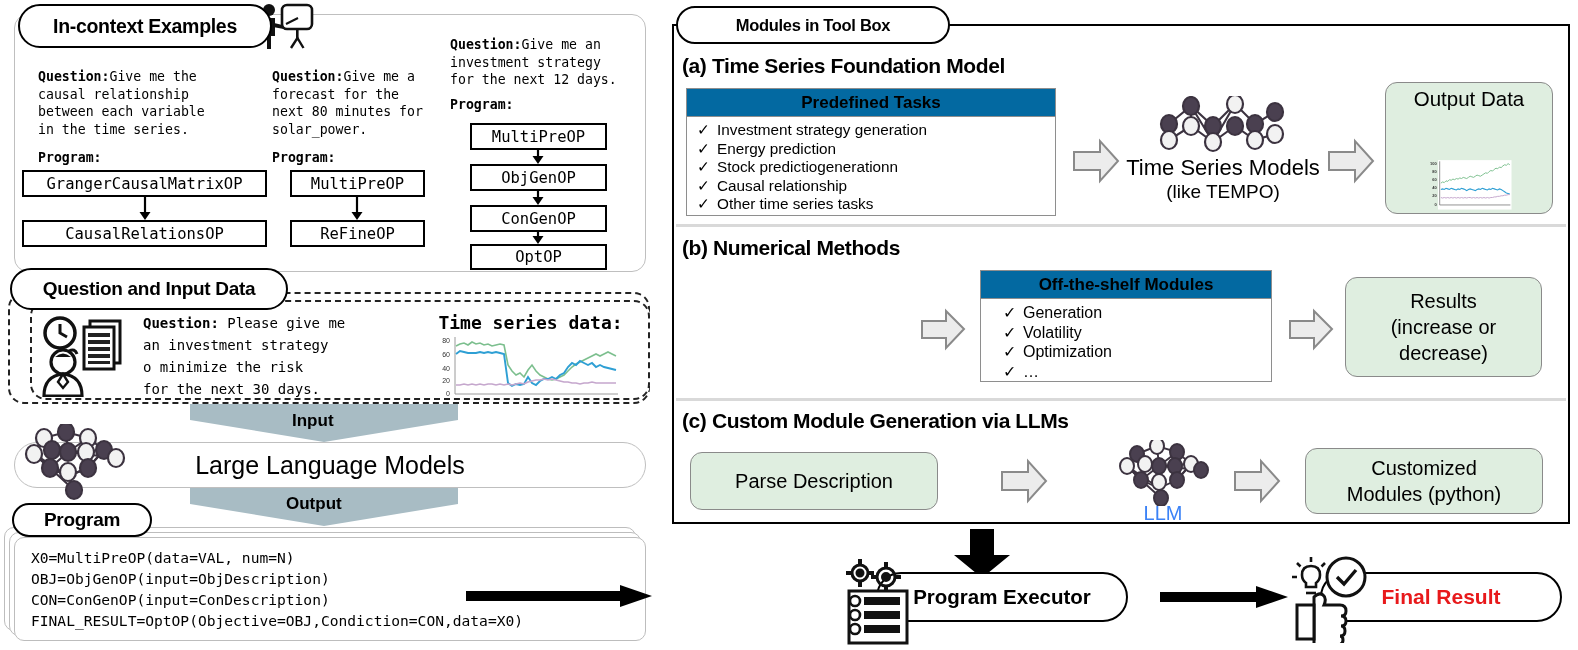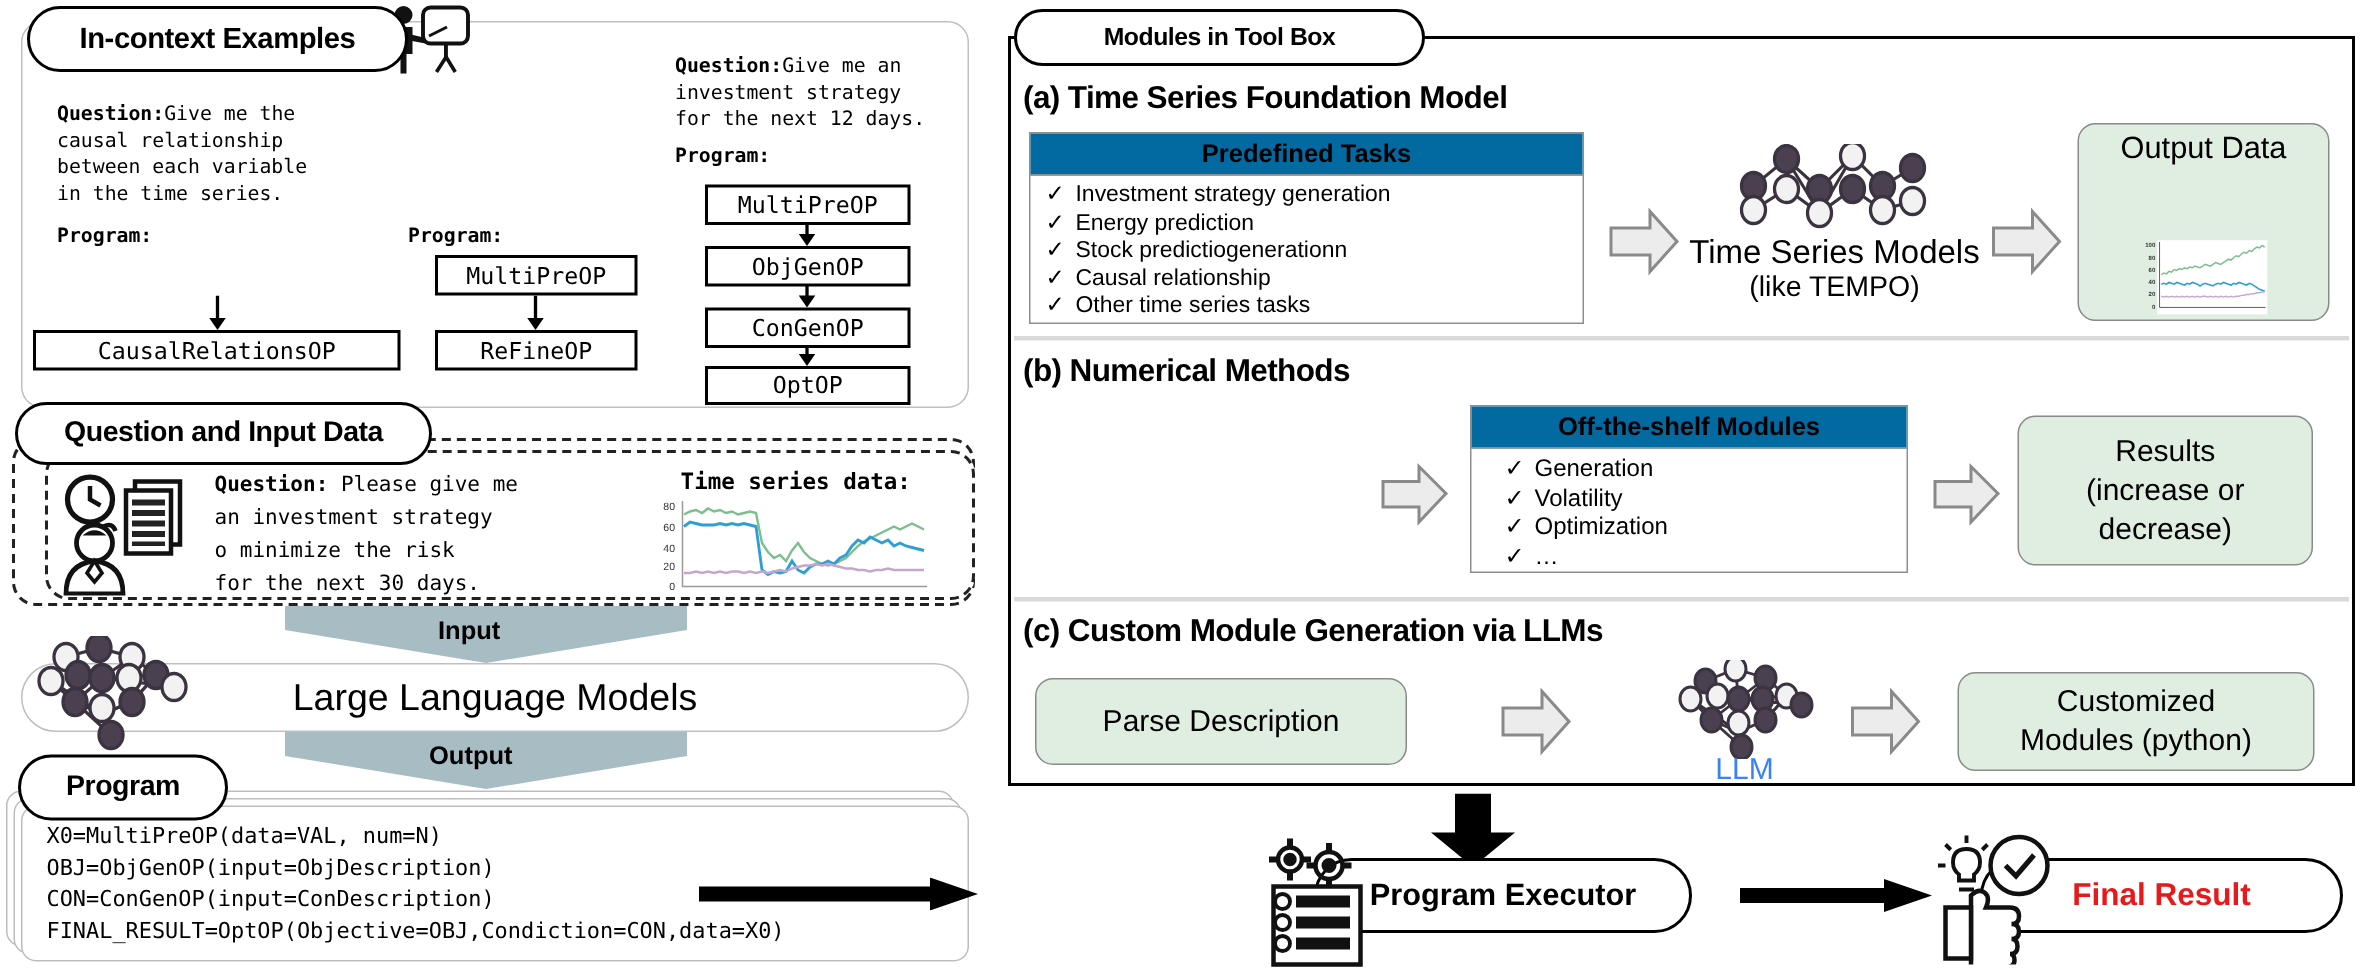--- a/index.html
+++ b/index.html
@@ -149,30 +149,39 @@
 
   <div class="abs qtext" style="left:38px; top:68px; width:230px;">
     <b>Question:</b><span style="white-space:pre-line;">Give me the
 causal relationship
 between each variable
 in the time series.</span>
   </div>
   <div class="abs qtext" style="left:38px; top:149px;">
     <b>Program:</b>
   </div>
+  <div class="abs opbox" style="left:22px; top:170px; width:245px; height:27px; font-size:15.5px;">
+    <span>GrangerCausalMatrixOP</span>
+  </div>
   <div class="abs downarrow" style="left:136px; top:197px;">
     <svg width="18" height="24">
         <path d="M9 0 V17" stroke="#000" stroke-width="2.2"></path>
         <path d="M3.5 15 L9 23 L14.5 15 Z" fill="#000"></path>
       </svg>
   </div>
   <div class="abs opbox" style="left:22px; top:220px; width:245px; height:27px; font-size:15.5px;">
     <span>CausalRelationsOP</span>
   </div>
 
+  <div class="abs qtext" style="left:272px; top:68px; width:190px;">
+    <b>Question:</b><span style="white-space:pre-line;">Give me a
+forecast for the
+next 80 minutes for
+solar_power.</span>
+  </div>
   <div class="abs qtext" style="left:272px; top:149px;">
     <b>Program:</b>
   </div>
   <div class="abs opbox" style="left:290px; top:170px; width:135px; height:27px; font-size:15.5px;">
     <span>MultiPreOP</span>
   </div>
   <div class="abs downarrow" style="left:348px; top:197px;">
     <svg width="18" height="24">
         <path d="M9 0 V17" stroke="#000" stroke-width="2.2"></path>
         <path d="M3.5 15 L9 23 L14.5 15 Z" fill="#000"></path>
@@ -252,21 +261,21 @@
   </div>
 
   <div class="abs qtext" style="left:143px; top:312px; width:265px; font-size:14px; line-height:22px;">
     <b>Question:</b><span style="white-space:pre-line;"> Please give me
 an investment strategy
 o minimize the risk
 for the next 30 days.</span>
   </div>
 
   <div class="abs" style="left:428px; top:312px; width:205px; height:86px;">
-    <div class="mono" style="font-size:15px; font-weight:bold; text-align:center; color:#000;">Time series data:</div>
+    <div class="mono" style="font-size:18px; font-weight:bold; text-align:center; color:#000;">Time series data:</div>
     <svg width="205" height="66" viewBox="0 0 205 66">
       <g font-size="7" fill="#333" font-family="Liberation Sans, sans-serif" text-anchor="end">
         <text x="22" y="10">80</text>
         <text x="22" y="24">60</text>
         <text x="22" y="38">40</text>
         <text x="22" y="50">20</text>
         <text x="22" y="63">0</text>
       </g>
       <path d="M27 4 V61 H190" stroke="#9a9a9a" stroke-width="1" fill="none"></path>
       <polyline fill="none" stroke="#7cbf8e" stroke-width="1.6" points="28,13 32,11 36,10 40,12 44,9 48,11 52,10 56,12 60,11 64,13 68,12 72,11 76,12 80,32 84,38 88,42 92,40 96,44 100,37 104,32 108,38 112,42 116,44 120,46 124,47 128,46 132,44 136,42 140,38 144,34 148,31 152,29 156,27 160,25 164,23 168,21 172,23 176,21 180,19 184,21 188,23"></polyline>
@@ -311,21 +320,21 @@
 
   <div class="stackcard" style="left:4px; top:527px; width:632px; height:104px;"></div>
   <div class="stackcard" style="left:9px; top:532px; width:632px; height:104px;"></div>
   <div class="abs" id="prog-main">
     <div class="progline">X0=MultiPreOP(data=VAL, num=N)</div>
     <div class="progline">OBJ=ObjGenOP(input=ObjDescription)</div>
     <div class="progline">CON=ConGenOP(input=ConDescription)</div>
     <div class="progline">FINAL_RESULT=OptOP(Objective=OBJ,Condiction=CON,data=X0)</div>
   </div>
 
-  <div class="pill" style="left:12px; top:503px; width:140px; height:44px; font-size:19px;">
+  <div class="pill" style="left:12px; top:503px; width:140px; height:34px; font-size:19px;">
     <span>Program</span>
   </div>
 
   <div class="abs" id="tool-panel"></div>
 
   <div class="pill" style="left:676px; top:6px; width:274px; height:38px; font-size:16.5px;">
     <span>Modules in Tool Box</span>
   </div>
 
   <div class="abs sec-title" style="left:682px; top:54px;">(a) Time Series Foundation Model</div>

